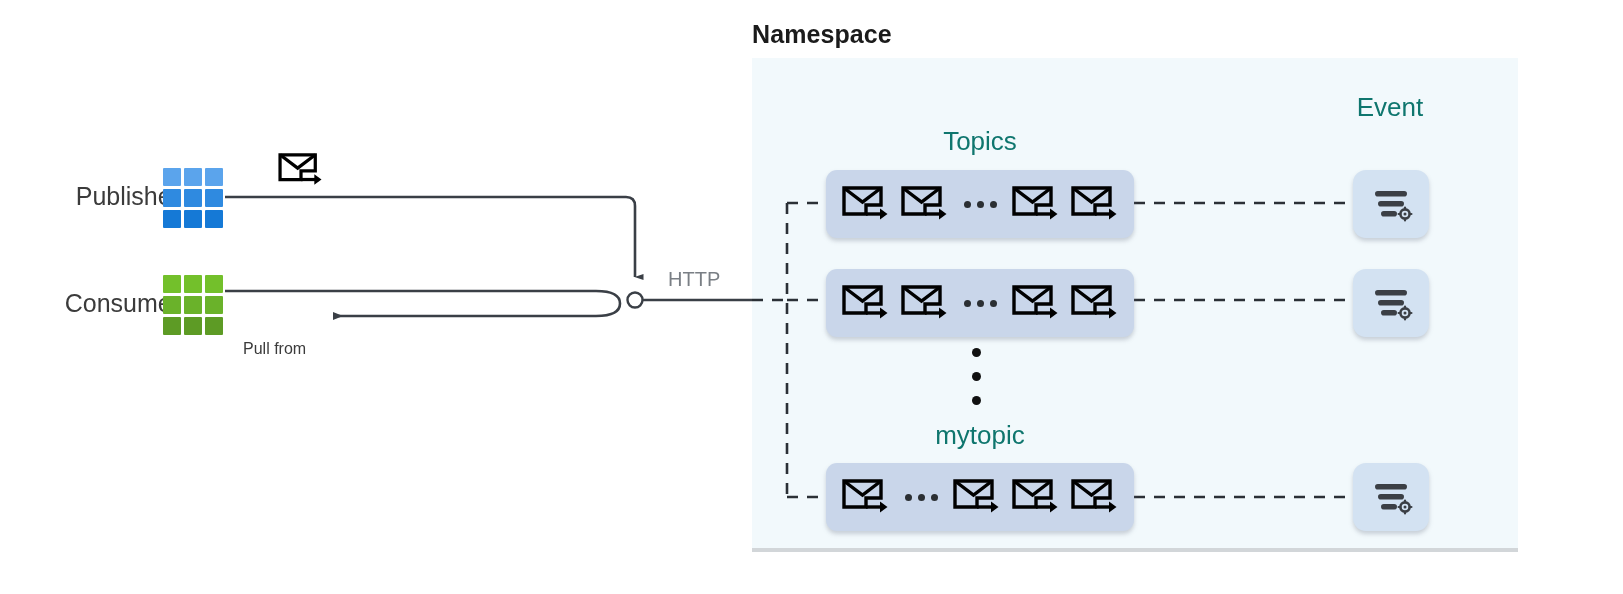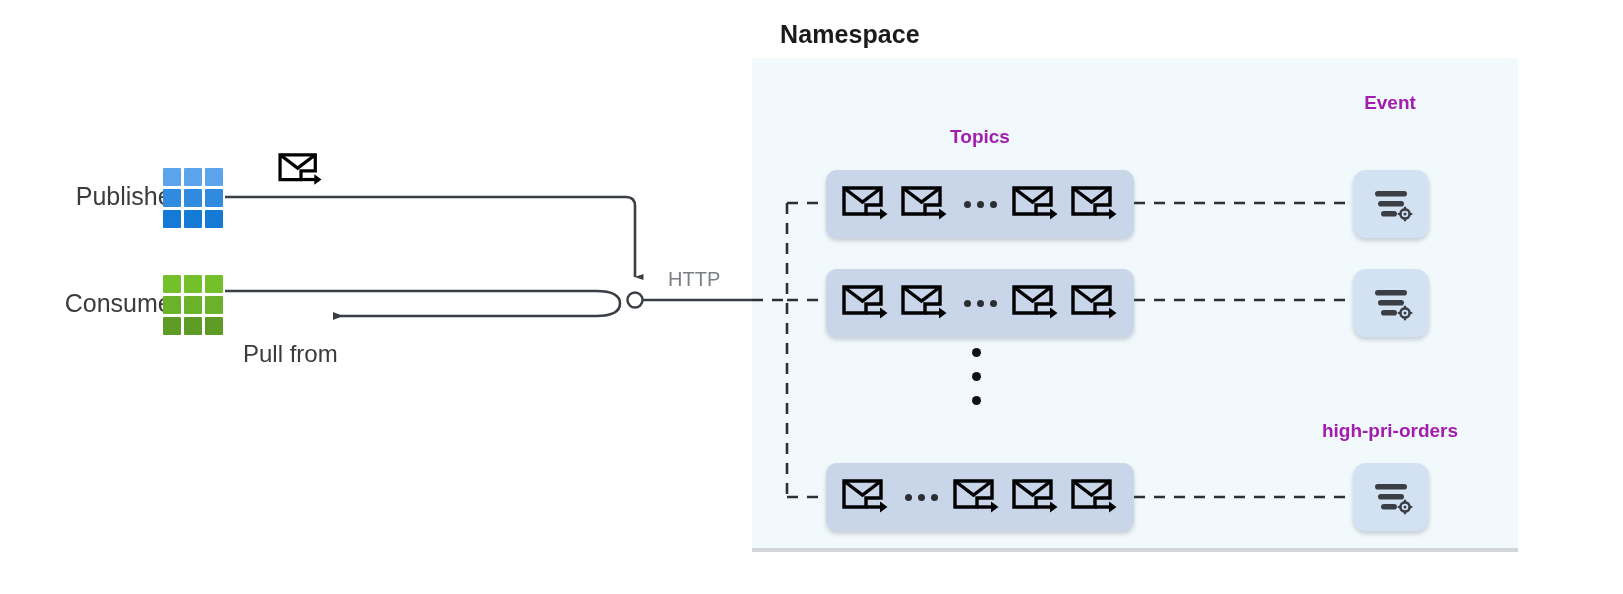--- a/index.html
+++ b/index.html
@@ -3,26 +3,26 @@
 <meta charset="utf-8">
 <style>
   html,body{margin:0;padding:0;background:#ffffff;}
   body{width:1623px;height:594px;position:relative;overflow:hidden;
        font-family:"Liberation Sans",sans-serif;color:#242424;}
 
   .stage{position:absolute;inset:0;}
 
   
   #namespace-title{position:absolute;left:752px;top:20px;font-size:25px;font-weight:bold;
-       color:#1b1b1b;letter-spacing:.1px;white-space:nowrap;margin-left:28px;}
+       color:#1b1b1b;letter-spacing:.1px;white-space:nowrap;}
   #namespace-panel{position:absolute;left:752px;top:58px;width:766px;height:490px;
        background:#f2f9fc;border-bottom:4px solid #d2d6d9;}
 
   
-  .col-header{position:absolute;font-size:19px;font-weight:bold;color:#a21caf;
+  .col-header{position:absolute;font-size:26px;font-weight:normal;color:#0f766e;
        text-align:center;line-height:1.35;white-space:nowrap;}
   #topics-header{left:880px;top:124px;width:200px;}
   #subs-header{left:1290px;top:90px;width:200px;}
 
   
   #mytopic-label{left:880px;top:418px;width:200px;}
   #highpri-label{left:1290px;top:418px;width:200px;}
 
   
   .topic-box{position:absolute;width:308px;height:68px;border-radius:11px;
@@ -60,21 +60,21 @@
        display:grid;grid-template-columns:repeat(3,1fr);grid-template-rows:repeat(3,1fr);gap:3px;}
   #publisher-icon{left:163px;top:168px;}
   #consumer-icon{left:163px;top:275px;}
   .grid-icon span{display:block;border-radius:1px;}
 
   
   #wires{position:absolute;left:0;top:0;width:1623px;height:594px;overflow:visible;}
 
   
   #http-label{position:absolute;left:668px;top:268px;font-size:20px;color:#7a7f85;}
-  #pull-label{position:absolute;left:243px;top:338px;font-size:24px;color:#3b3b3b;
+  #pull-label{position:absolute;left:243px;top:338px;font-size:16px;color:#3b3b3b;
        line-height:1.33;white-space:nowrap;text-align:center;}
   #pull-label b{font-weight:bold;color:#1b1b1b;}
   #pub-envelope{position:absolute;left:277px;top:150px;width:48px;height:40px;}
 </style>
 </head>
 <body>
 
 <div class="stage">
 
   <div id="namespace-title">Namespace</div>
@@ -258,21 +258,21 @@
       <circle cx="38" cy="31" r="1.5" fill="#3b3f45"></circle>
       <g stroke="#3b3f45" stroke-width="2.2" stroke-linecap="round">
         <path d="M38,24.6 V26.2"></path>
           <path d="M38,35.8 V37.4"></path>
         <path d="M31.6,31 H33.2"></path>
           <path d="M42.8,31 H44.4"></path>
       </g>
     </svg>
   </div>
 
-  <div class="col-header" id="highpri-label">high-pri-orders</div>
+  <div class="col-header" id="mytopic-label">mytopic</div>
 
   <div class="actor-label" id="publisher-label">Publisher</div>
   <div class="grid-icon" id="publisher-icon">
     <span style="background:#5ba4ec"></span>
       <span style="background:#5ba4ec"></span>
       <span style="background:#5ba4ec"></span>
     <span style="background:#2f8ae0"></span>
       <span style="background:#2f8ae0"></span>
       <span style="background:#2f8ae0"></span>
     <span style="background:#1579d6"></span>

